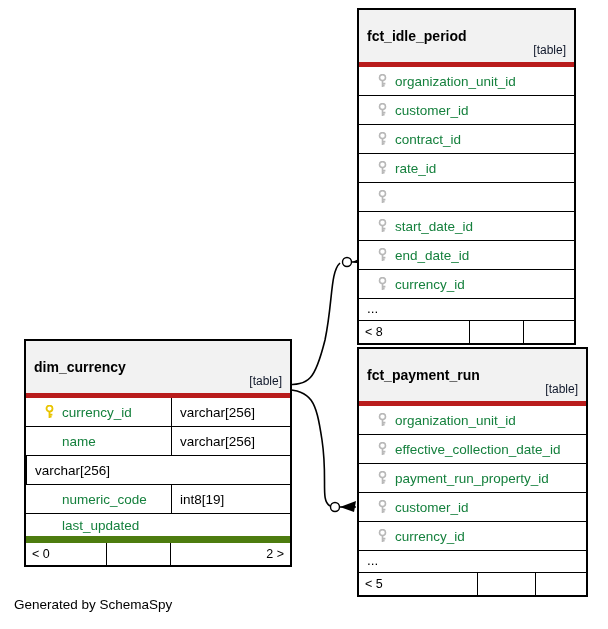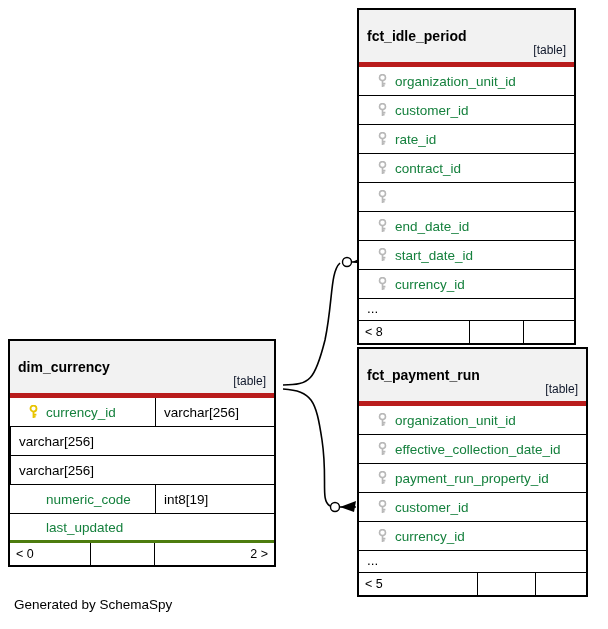--- a/index.html
+++ b/index.html
@@ -137,21 +137,21 @@
 
   
   #tbl-fct_idle_period {
     left: 357px;
     top: 8px;
     width: 219px;
   }
   #tbl-fct_idle_period .col-name { flex: 1 1 auto; }
 
   #tbl-dim_currency {
-    left: 8px;
+    left: 24px;
     top: 339px;
     width: 268px;
   }
   #tbl-dim_currency .col-name { width: 145px; flex: 0 0 145px; }
   #tbl-dim_currency .col-type { flex: 1 1 auto; }
 
   #tbl-fct_payment_run {
     left: 357px;
     top: 347px;
     width: 231px;
@@ -206,68 +206,68 @@
     </div>
 
     <div class="tbl-row">
       <div class="col-name">
         <span class="key-icon">
           <svg width="11" height="14" viewBox="0 0 11 14" aria-hidden="true">
             <circle cx="5.5" cy="3.6" r="3" fill="none" stroke="#b8b8b8" stroke-width="1.6"></circle>
             <path d="M5.5 6.6 L5.5 13 M5.5 9.6 L8.4 9.6 M5.5 11.6 L7.6 11.6" stroke="#b8b8b8" stroke-width="1.6" fill="none"></path>
           </svg>
         </span>
+        <span>contract_id</span>
+      </div>
+    </div>
+
+    <div class="tbl-row">
+      <div class="col-name">
+        <span class="key-icon">
+          <svg width="11" height="14" viewBox="0 0 11 14" aria-hidden="true">
+            <circle cx="5.5" cy="3.6" r="3" fill="none" stroke="#b8b8b8" stroke-width="1.6"></circle>
+            <path d="M5.5 6.6 L5.5 13 M5.5 9.6 L8.4 9.6 M5.5 11.6 L7.6 11.6" stroke="#b8b8b8" stroke-width="1.6" fill="none"></path>
+          </svg>
+        </span>
         <span>rate_id</span>
       </div>
     </div>
 
     <div class="tbl-row">
       <div class="col-name">
         <span class="key-icon">
           <svg width="11" height="14" viewBox="0 0 11 14" aria-hidden="true">
             <circle cx="5.5" cy="3.6" r="3" fill="none" stroke="#b8b8b8" stroke-width="1.6"></circle>
             <path d="M5.5 6.6 L5.5 13 M5.5 9.6 L8.4 9.6 M5.5 11.6 L7.6 11.6" stroke="#b8b8b8" stroke-width="1.6" fill="none"></path>
           </svg>
         </span>
-        <span>contract_id</span>
-      </div>
-    </div>
-
-    <div class="tbl-row">
-      <div class="col-name">
-        <span class="key-icon">
-          <svg width="11" height="14" viewBox="0 0 11 14" aria-hidden="true">
-            <circle cx="5.5" cy="3.6" r="3" fill="none" stroke="#b8b8b8" stroke-width="1.6"></circle>
-            <path d="M5.5 6.6 L5.5 13 M5.5 9.6 L8.4 9.6 M5.5 11.6 L7.6 11.6" stroke="#b8b8b8" stroke-width="1.6" fill="none"></path>
-          </svg>
-        </span>
+      </div>
+    </div>
+
+    <div class="tbl-row">
+      <div class="col-name">
+        <span class="key-icon">
+          <svg width="11" height="14" viewBox="0 0 11 14" aria-hidden="true">
+            <circle cx="5.5" cy="3.6" r="3" fill="none" stroke="#b8b8b8" stroke-width="1.6"></circle>
+            <path d="M5.5 6.6 L5.5 13 M5.5 9.6 L8.4 9.6 M5.5 11.6 L7.6 11.6" stroke="#b8b8b8" stroke-width="1.6" fill="none"></path>
+          </svg>
+        </span>
+        <span>start_date_id</span>
       </div>
     </div>
 
     <div class="tbl-row">
       <div class="col-name">
         <span class="key-icon">
           <svg width="11" height="14" viewBox="0 0 11 14" aria-hidden="true">
             <circle cx="5.5" cy="3.6" r="3" fill="none" stroke="#b8b8b8" stroke-width="1.6"></circle>
             <path d="M5.5 6.6 L5.5 13 M5.5 9.6 L8.4 9.6 M5.5 11.6 L7.6 11.6" stroke="#b8b8b8" stroke-width="1.6" fill="none"></path>
           </svg>
         </span>
         <span>end_date_id</span>
-      </div>
-    </div>
-
-    <div class="tbl-row">
-      <div class="col-name">
-        <span class="key-icon">
-          <svg width="11" height="14" viewBox="0 0 11 14" aria-hidden="true">
-            <circle cx="5.5" cy="3.6" r="3" fill="none" stroke="#b8b8b8" stroke-width="1.6"></circle>
-            <path d="M5.5 6.6 L5.5 13 M5.5 9.6 L8.4 9.6 M5.5 11.6 L7.6 11.6" stroke="#b8b8b8" stroke-width="1.6" fill="none"></path>
-          </svg>
-        </span>
-        <span>start_date_id</span>
       </div>
     </div>
 
     <div class="tbl-row">
       <div class="col-name">
         <span class="key-icon">
           <svg width="11" height="14" viewBox="0 0 11 14" aria-hidden="true">
             <circle cx="5.5" cy="3.6" r="3" fill="none" stroke="#b8b8b8" stroke-width="1.6"></circle>
             <path d="M5.5 6.6 L5.5 13 M5.5 9.6 L8.4 9.6 M5.5 11.6 L7.6 11.6" stroke="#b8b8b8" stroke-width="1.6" fill="none"></path>
           </svg>
@@ -300,36 +300,40 @@
             <circle cx="5.5" cy="3.6" r="3" fill="none" stroke="#e8c400" stroke-width="1.8"></circle>
             <path d="M5.5 6.6 L5.5 13 M5.5 9.6 L8.4 9.6 M5.5 11.6 L7.6 11.6" stroke="#e8c400" stroke-width="1.8" fill="none"></path>
           </svg>
         </span>
         <span>currency_id</span>
       </div>
       <div class="col-type">varchar[256]</div>
     </div>
 
     <div class="tbl-row">
+      <div class="col-name">
+        <span class="key-icon blank"></span>
+        <span>name</span>
+      </div>
       <div class="col-type">varchar[256]</div>
     </div>
 
     <div class="tbl-row">
       <div class="col-type">varchar[256]</div>
     </div>
 
     <div class="tbl-row">
       <div class="col-name">
         <span class="key-icon blank"></span>
         <span>numeric_code</span>
       </div>
       <div class="col-type">int8[19]</div>
     </div>
 
-    <div class="tbl-row" style="border-bottom:3px solid #4d7c0f">
+    <div class="tbl-row" style="border-bottom:7px solid #4d7c0f">
       <div class="col-name">
         <span class="key-icon blank"></span>
         <span>last_updated</span>
       </div>
     </div>
 
     <div class="footer-row">
       <div class="footer-cell first" style="width:80px">&lt; 0</div>
       <div class="footer-cell" style="width:64px"></div>
       <div class="footer-cell right" style="flex:1 1 auto">2 &gt;</div>

